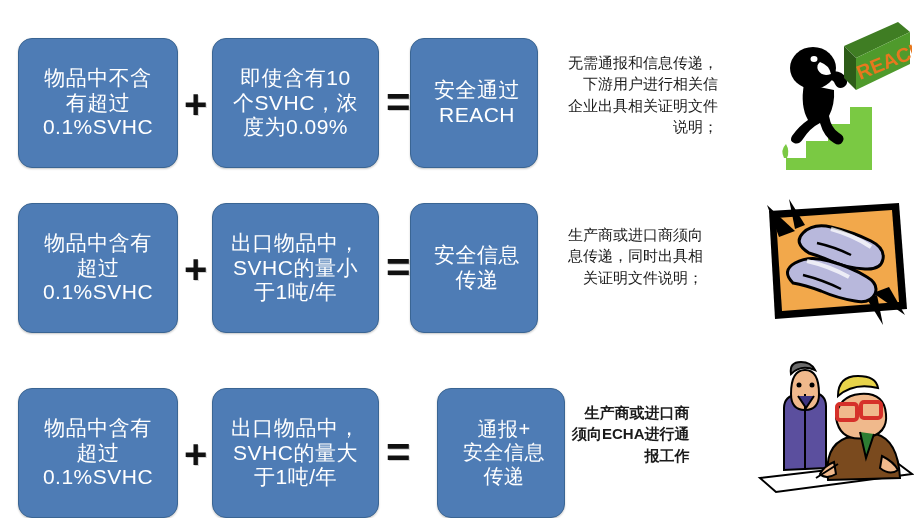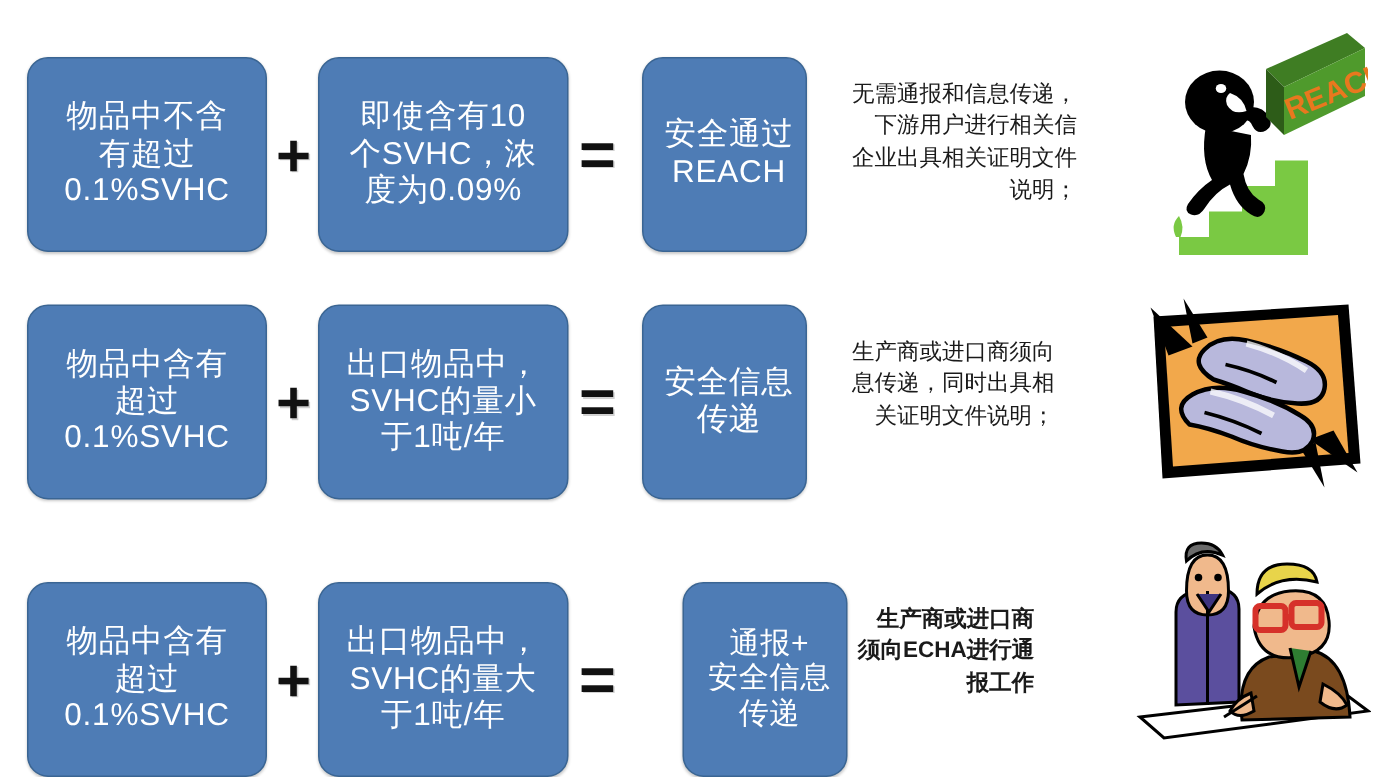--- a/index.html
+++ b/index.html
@@ -48,21 +48,21 @@
     line-height: 1.18;
     font-size: 21px;
     letter-spacing: 0.5px;
     box-shadow: 0 1px 2px rgba(0,0,0,0.22);
     padding: 4px 6px;
   }
   .box .ln { display: block; white-space: nowrap; }
 
   .box-cond  { left: 18px;  width: 160px; height: 130px; text-align: right; }
   .box-amt   { left: 212px; width: 167px; height: 130px; }
-  .box-res   { left: 428px; width: 110px; height: 130px; padding-left: 12px; }
+  .box-res   { left: 410px; width: 128px; height: 130px; padding-left: 12px; }
 
   
   #row-2 .box-res { font-size: 20px; margin-left: 27px; }
 
   
   .op {
     position: absolute;
     font-size: 40px;
     font-weight: bold;
     color: #111111;

